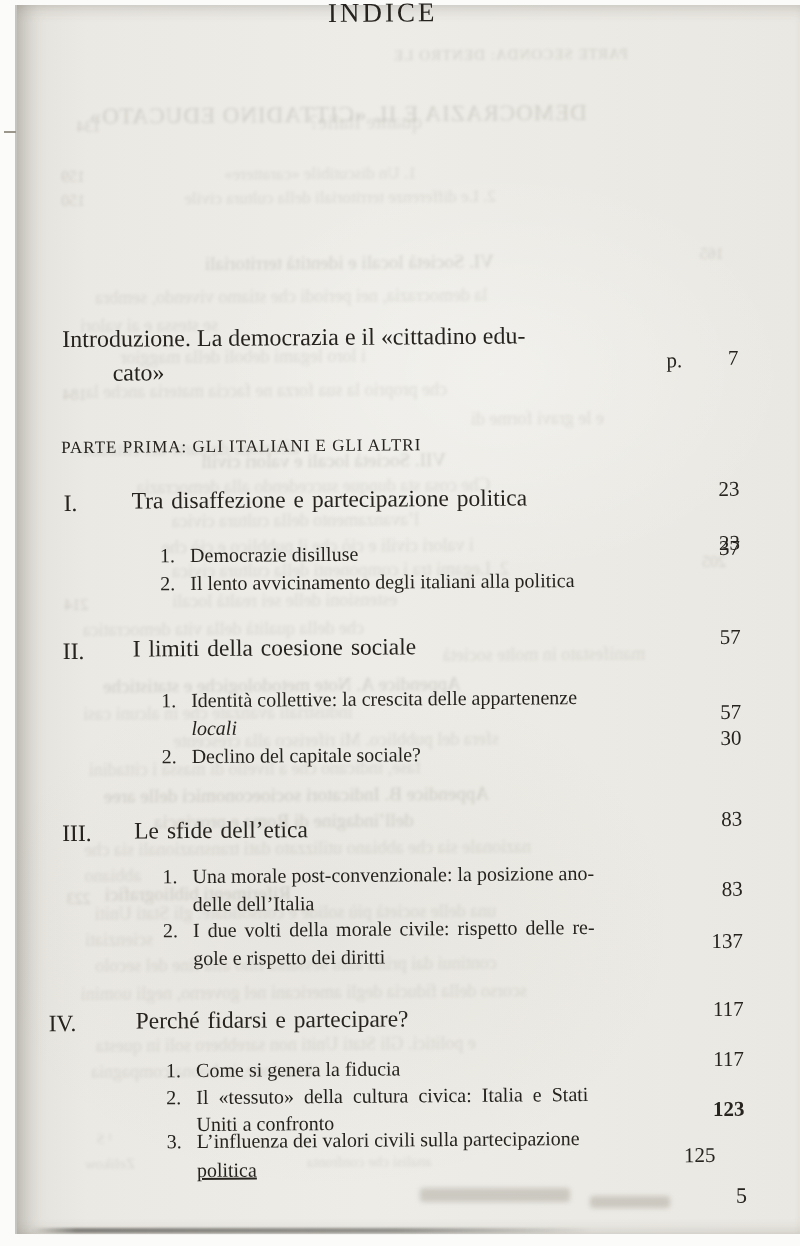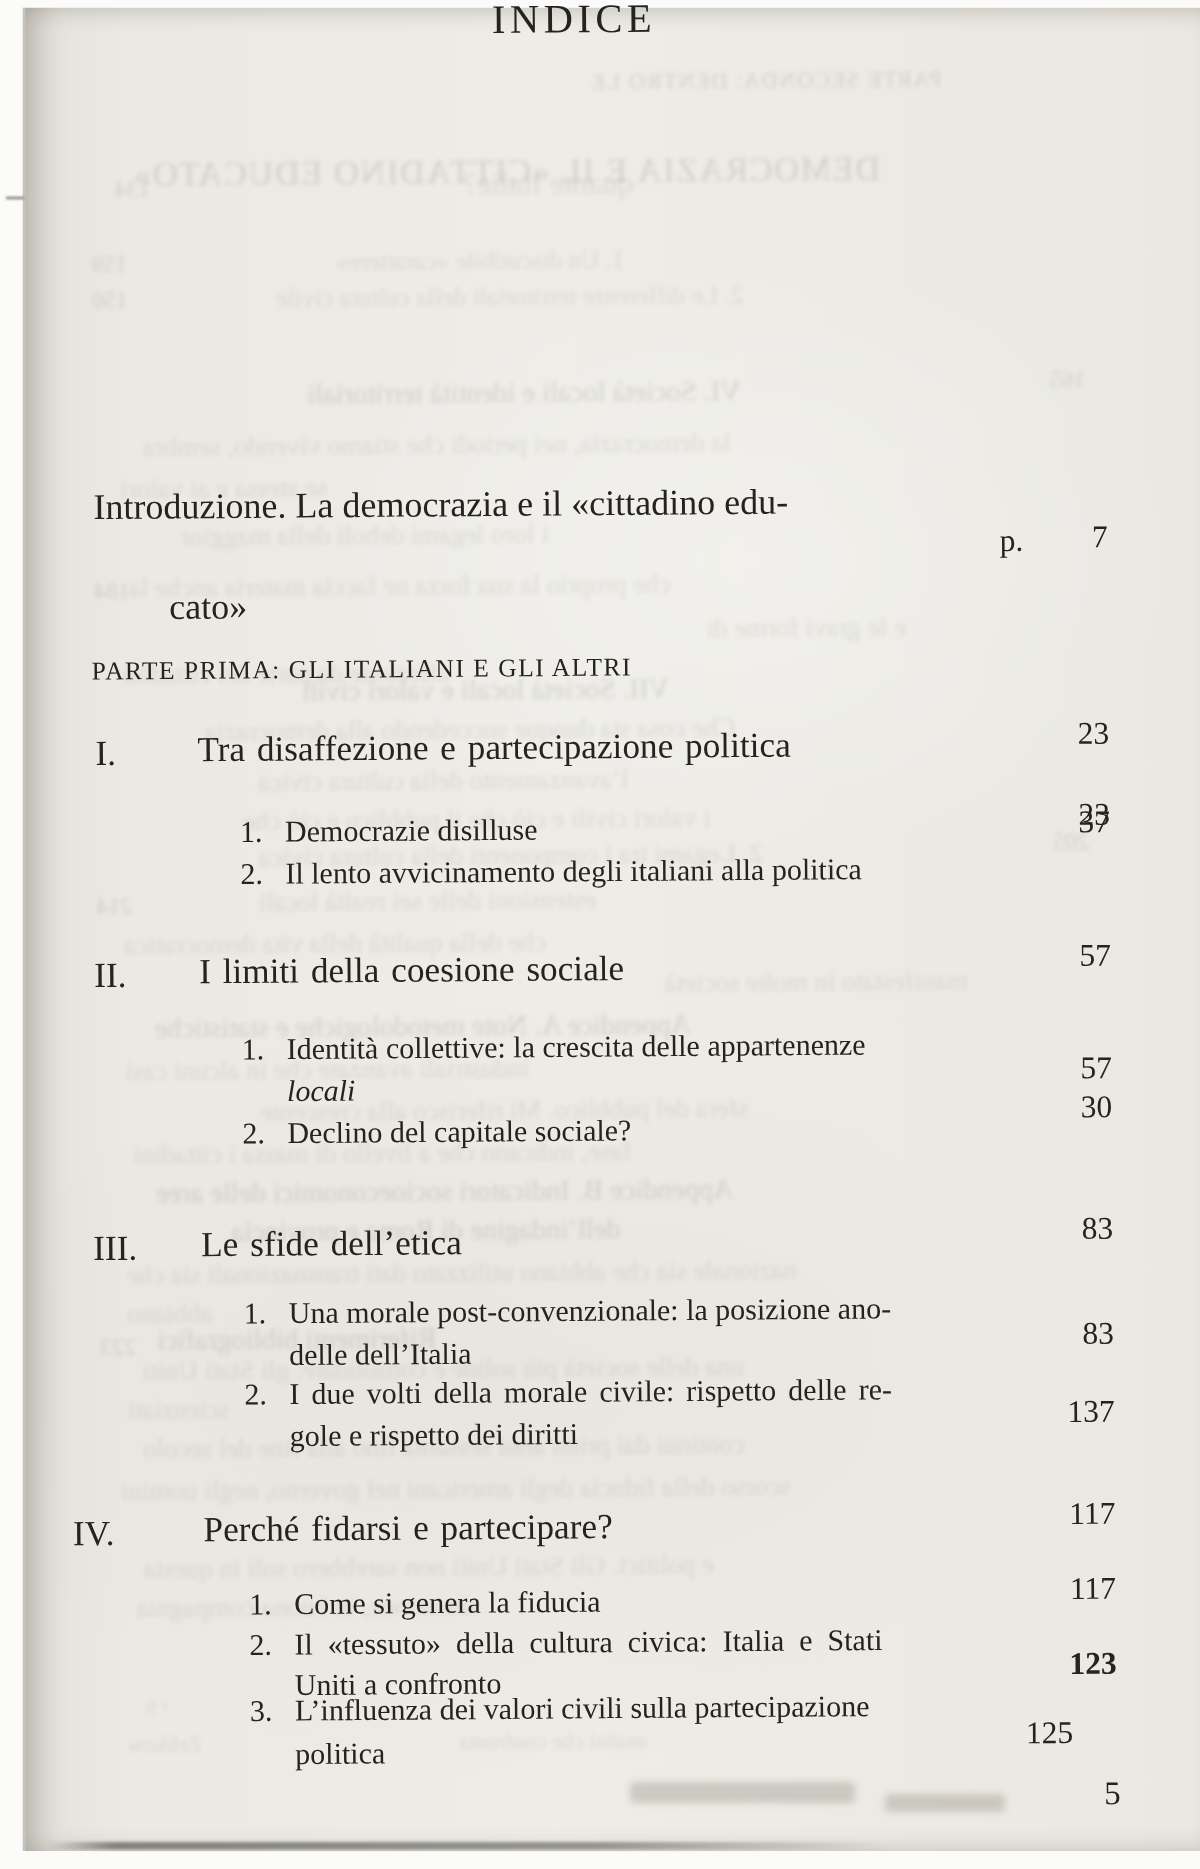--- a/index.html
+++ b/index.html
@@ -100,21 +100,21 @@
     <span style="left:85px;top:1062px;font-size:18px;">situazione, in buona compagnia</span>
     <span style="left:90px;top:1132px;font-size:14px;">¹ S</span>
     <span style="left:78px;top:1156px;font-size:15px;">Zelikow</span>
     <span style="left:300px;top:1156px;font-size:15px;">analisi che confronta</span>
   </div>
 
   <div class="content">
     <span class="t-title center">INDICE</span>
 
     <span class="t-intro" style="left:62px;top:326px;">Introduzione. La democrazia e il «cittadino edu-</span>
-    <span class="t-intro" style="left:112px;top:360px;margin-top:33px;">cato»</span>
+    <span class="t-intro" style="left:112px;top:360px;">cato»</span>
     <span class="t-num" style="left:666px;top:353px;">p.</span>
     <span class="t-num r" style="top:351px;">7</span>
 
     <span class="t-part" style="left:60px;top:438px;">PARTE PRIMA: GLI ITALIANI E GLI ALTRI</span>
 
     <span class="t-sec" style="left:62px;top:490px;">I.</span>
     <span class="t-sec" style="left:130px;top:488px;">Tra disaffezione e partecipazione politica</span>
     <span class="t-num r" style="top:482px;">23</span>
     <span class="t-item" style="left:158px;top:545px;">1.</span>
     <span class="t-item" style="left:188px;top:545px;">Democrazie disilluse</span>
@@ -151,21 +151,21 @@
     <span class="t-num r" style="top:1002px;">117</span>
     <span class="t-item" style="left:160px;top:1060px;">1.</span>
     <span class="t-item" style="left:190px;top:1060px;">Come si genera la fiducia</span>
     <span class="t-num r" style="top:1052px;">117</span>
     <span class="t-item" style="left:160px;top:1087px;">2.</span>
     <span class="t-item wide" style="left:190px;top:1087px;">Il «tessuto» della cultura civica: Italia e Stati</span>
     <span class="t-item" style="left:190px;top:1114px;">Uniti a confronto</span>
     <span class="t-num r" style="top:1102px;font-weight:bold;">123</span>
     <span class="t-item" style="left:160px;top:1131px;">3.</span>
     <span class="t-item" style="left:190px;top:1131px;">L’influenza dei valori civili sulla partecipazione</span>
-    <span class="t-item" style="left:190px;top:1160px;">politica</span>
+    <span class="t-item" style="left:190px;top:1160px;text-decoration:underline;">politica</span>
     <span class="t-num r" style="top:1148px;text-align:center;">125</span>
 
     <span class="t-folio r" style="top:1188px;right:60px;">5</span>
   </div>
 
   <div class="bottom-edge"></div>
   <div class="smudge" style="left:420px;top:1188px;width:150px;height:14px;"></div>
   <div class="smudge" style="left:590px;top:1196px;width:80px;height:12px;"></div>
 </div>
 

